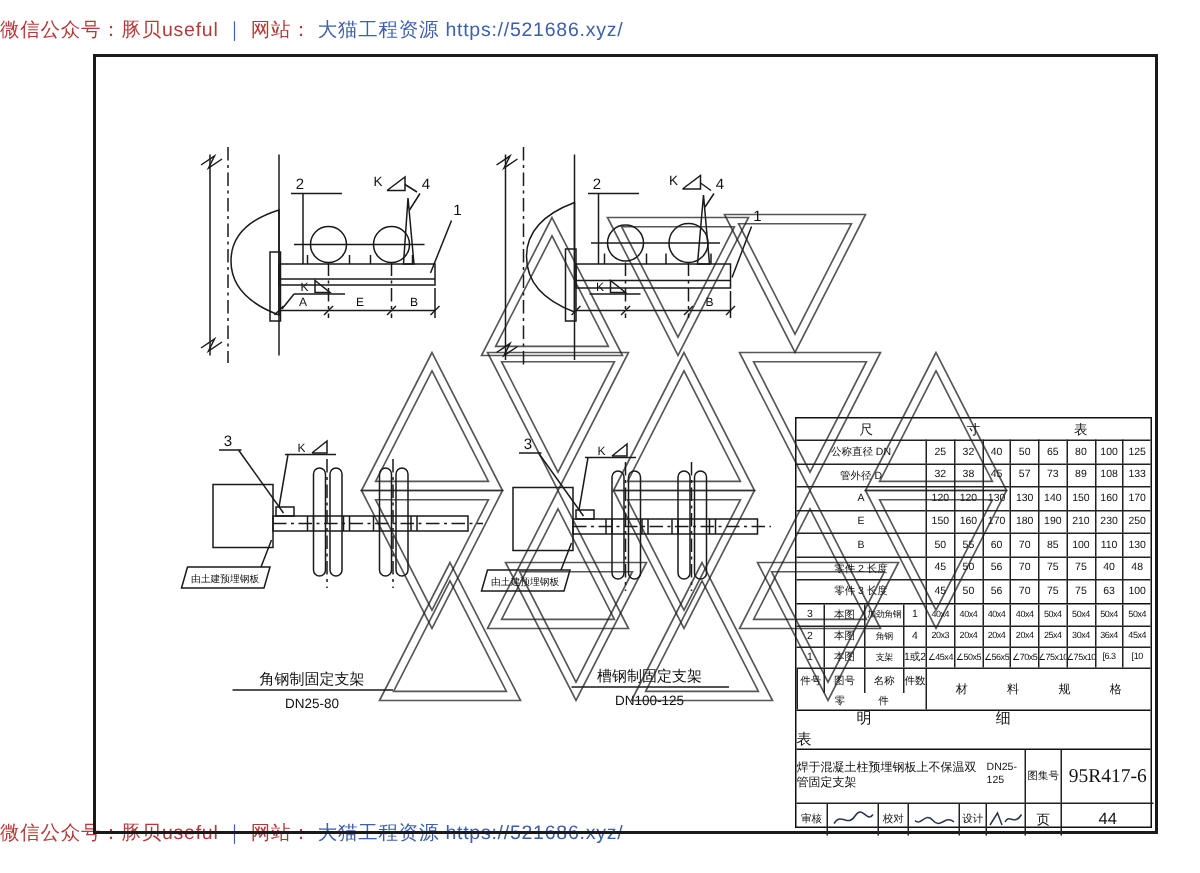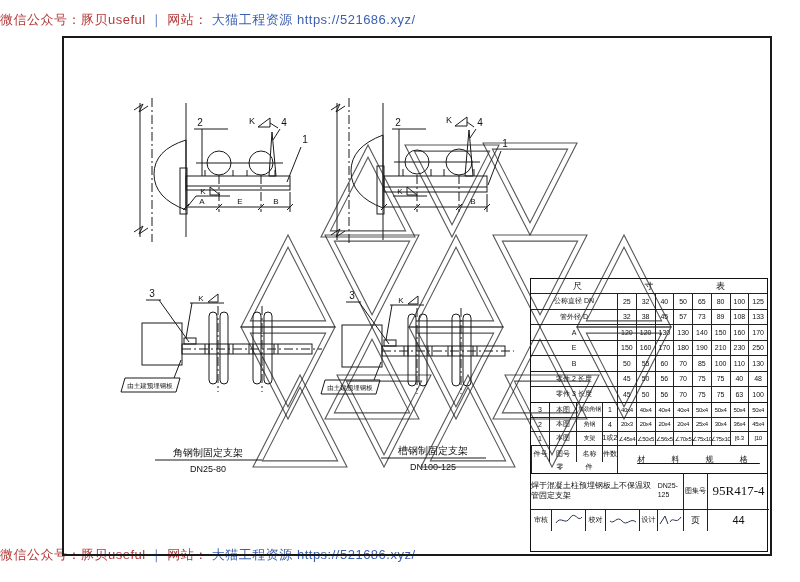--- a/index.html
+++ b/index.html
@@ -27,21 +27,21 @@
   .tc{display:flex;align-items:center;justify-content:center;border-top:1px solid #222;border-left:1px solid #222;
       overflow:hidden;white-space:nowrap;font-size:7px;}
   #size-body .tc:nth-child(9n+1){border-left:none;}
   #parts-body .tc:nth-child(12n+1){border-left:none;}
   #parts-body .tc{border-top:none;}
   #parts-body .tc:nth-child(n+13){border-top:1px solid #222;}
   .spec{font-size:6px;letter-spacing:-.3px;}
   #parts-header{display:grid;grid-template-columns:18px 27px 26px 15px 1fr;grid-template-rows:16px 11px;border-top:1px solid #222;}
   #parts-header .tc{border-top:none;}
   #parts-header .tc + .tc{border-left:1px solid #222;}
-  .hd-material{grid-column:5;grid-row:1/3;font-size:8px;letter-spacing:12px;text-indent:12px;text-decoration:underline;}
+  .hd-material{grid-column:5;grid-row:1/3;font-size:8px;letter-spacing:12px;text-indent:12px;}
   .hd-part{grid-column:1/5;grid-row:2;border-top:1px solid #222;letter-spacing:10px;text-indent:10px;}
   
   #title-block{display:grid;grid-template-columns:153px 24px 61px;grid-template-rows:35px 22.5px;border-top:1.4px solid #111;}
   #title-block>div{display:flex;align-items:center;justify-content:center;box-sizing:border-box;}
   .tb-main{flex-direction:row;border-right:1px solid #222;line-height:1.25;}
   .tb-main .l1{font-size:8px;}
   .tb-main .l2{font-size:7px;}
   .tb-atlas-label{font-size:7px;border-right:1px solid #222;}
   .tb-atlas-no{font-size:13px;font-family:"Liberation Serif",serif;}
   .tb-sign{border-top:1px solid #222;border-right:1px solid #222;padding:0 !important;}
@@ -359,27 +359,30 @@
         <div class="tc spec">[10</div>
       </div>
     <div id="parts-header">
       <div class="tc">件号</div>
       <div class="tc">图号</div>
       <div class="tc">名称</div>
       <div class="tc">件数</div>
       <div class="tc hd-material">材 料 规 格</div>
       <div class="tc hd-part">零 件</div>
     </div>
+    <div class="trow t-detail">
+      <span>明 细 表</span>
+    </div>
     <div id="title-block">
       <div class="tb-main">
         <span class="l1">焊于混凝土柱预埋钢板上不保温双管固定支架</span>
         <span class="l2">DN25-125</span>
       </div>
       <div class="tb-atlas-label">图集号</div>
-      <div class="tb-atlas-no">95R417-4</div>
+      <div class="tb-atlas-no">95R417-6</div>
       <div class="tb-sign">
         <div class="sign-cells">
           <span style="width:20px">审核</span>
           <span style="width:34px">
             <svg width="30" height="14" viewBox="0 0 30 14">
                 <path d="M2,10 C7,2 11,13 16,5 S24,10 28,4" fill="none" stroke="#2a3550" stroke-width="1"></path>
               </svg>
           </span>
           <span style="width:20px">校对</span>
           <span style="width:34px">

